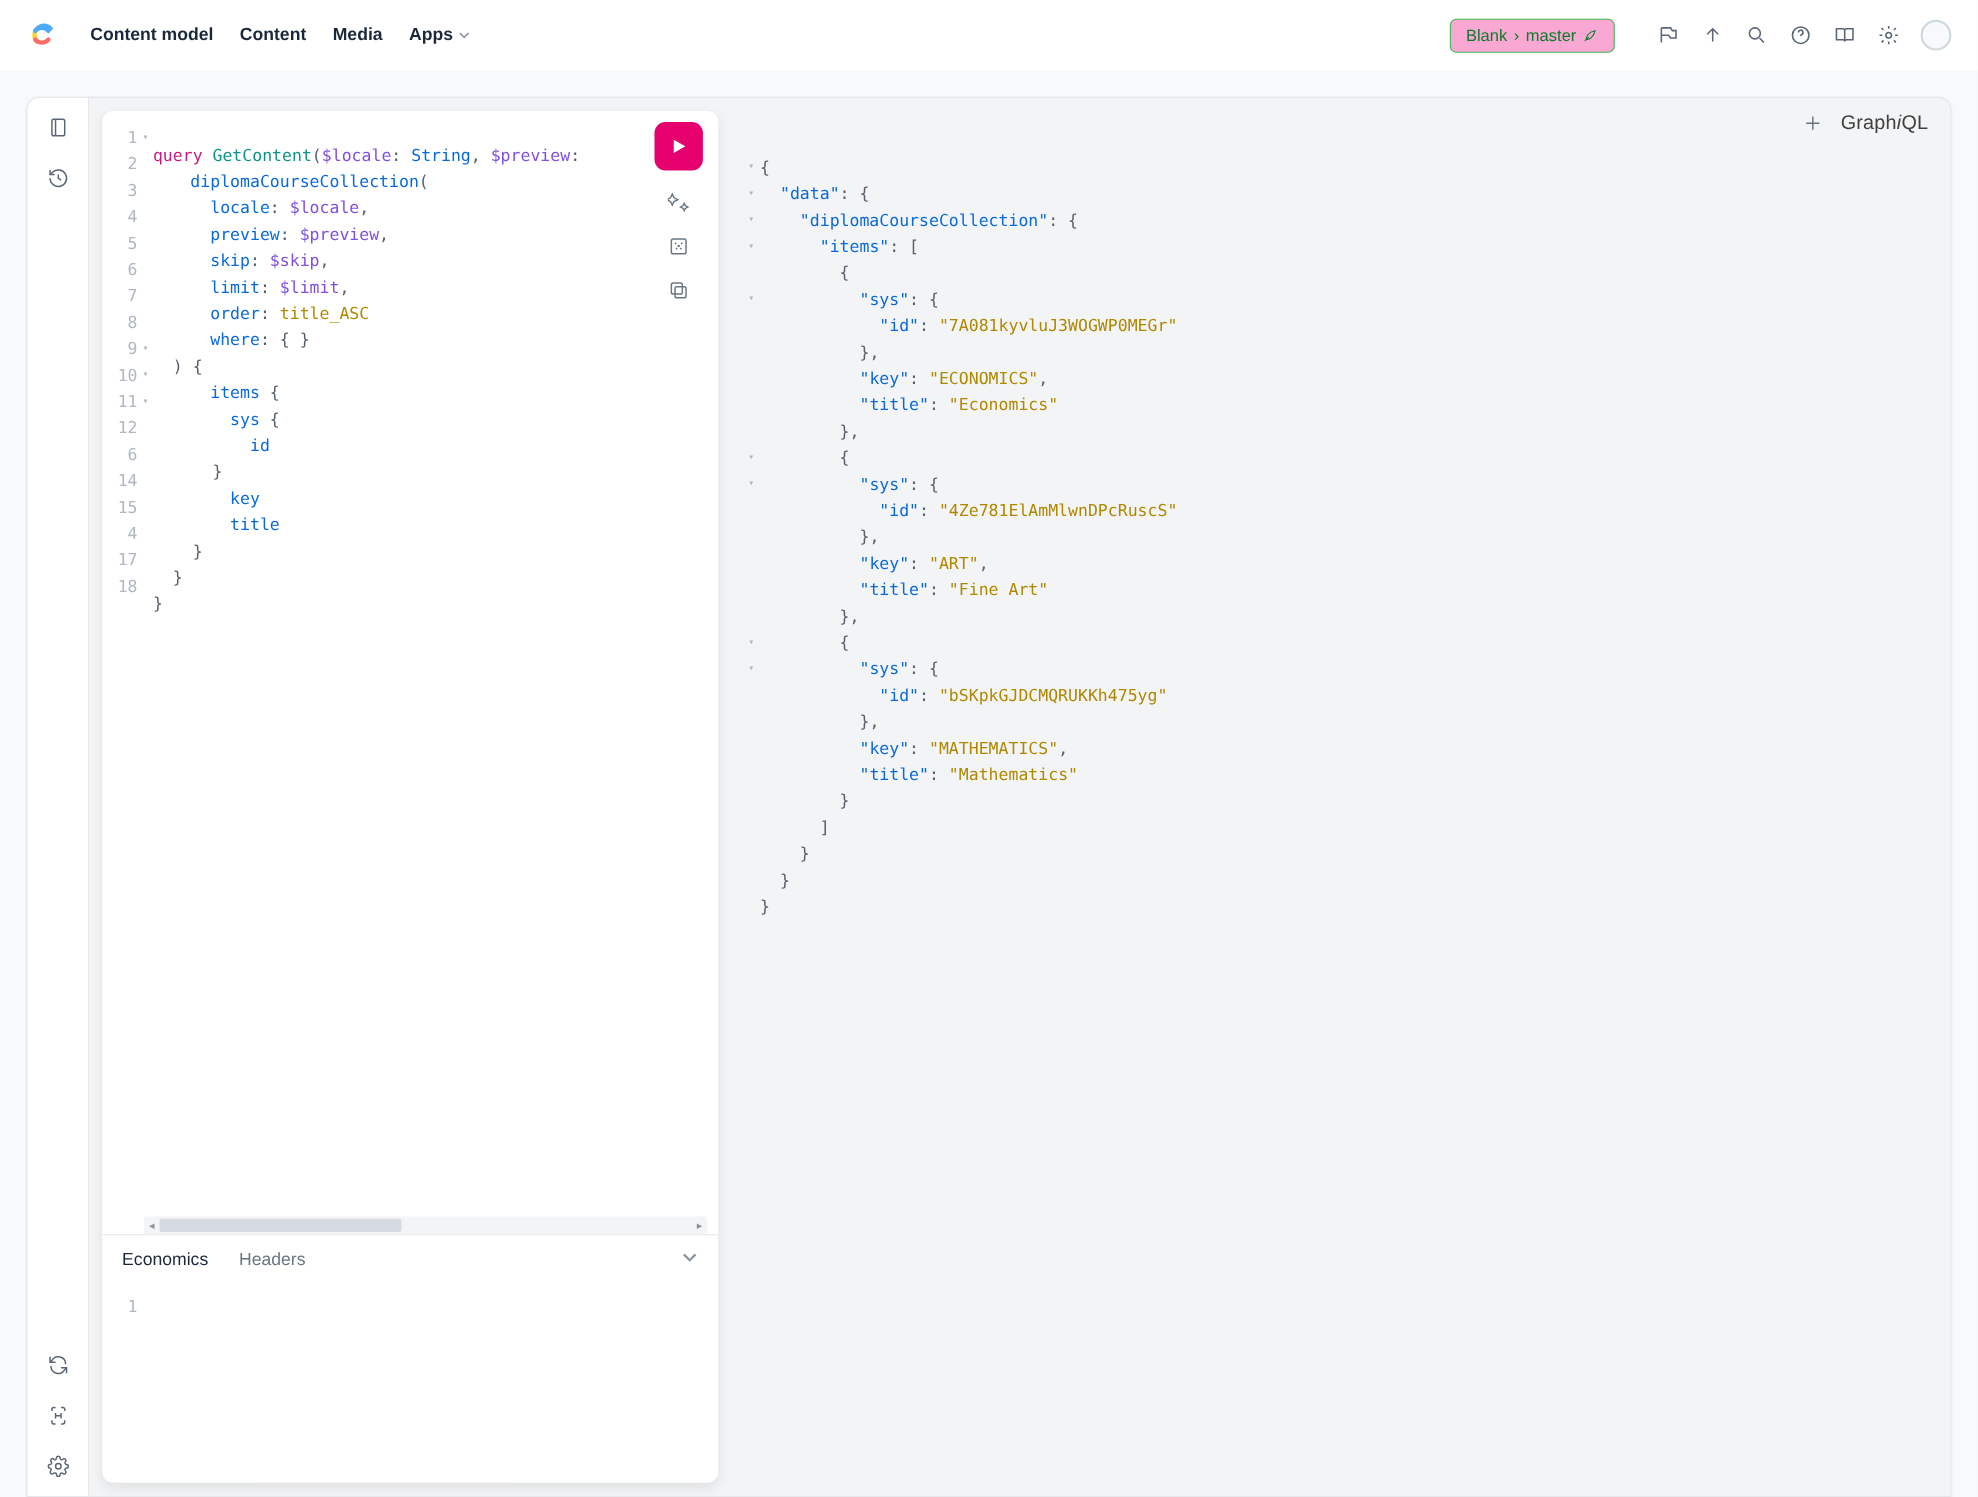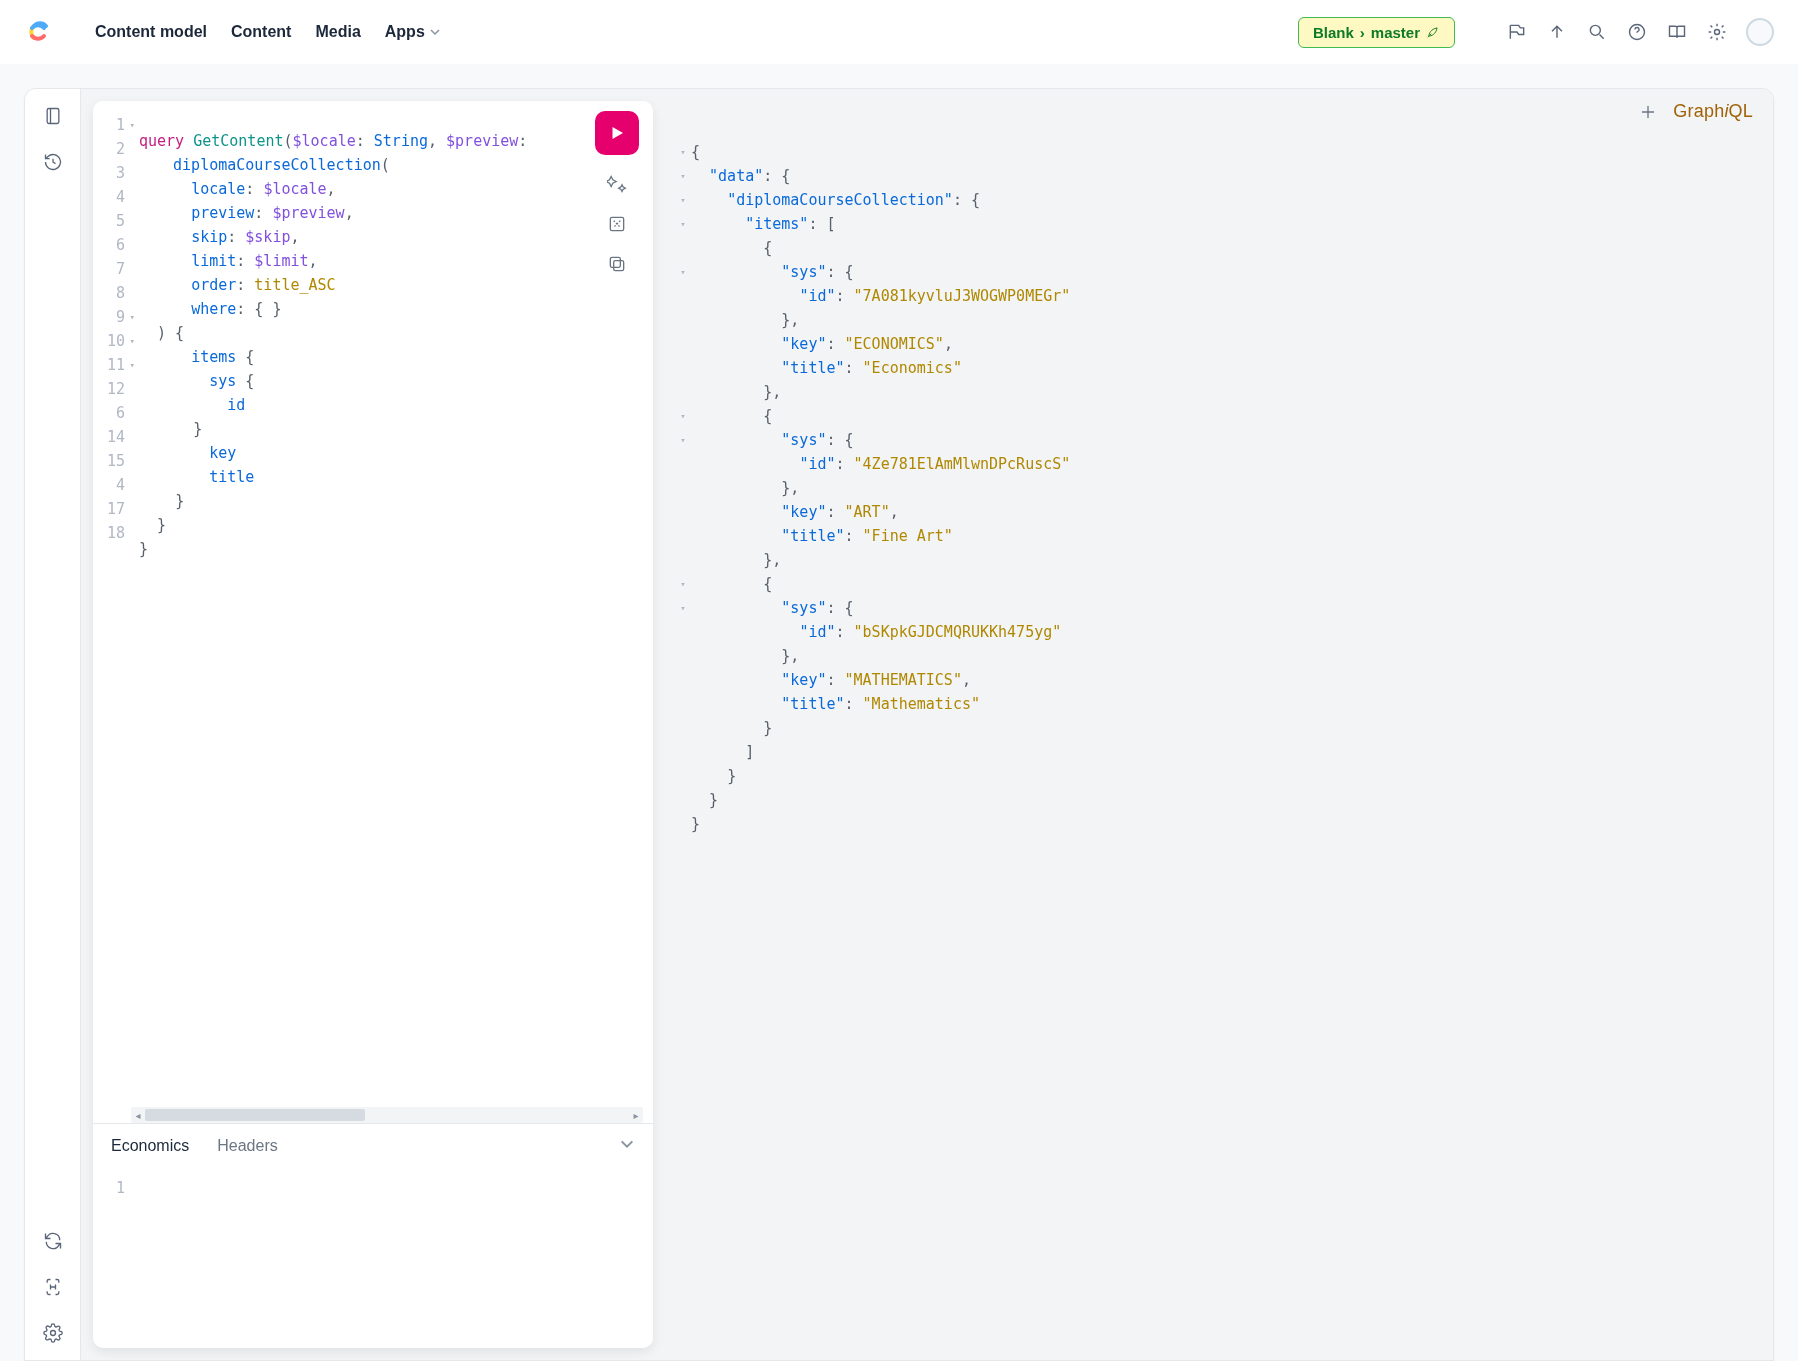--- a/index.html
+++ b/index.html
@@ -1,24 +1,24 @@
 <!DOCTYPE html>
 <html><head>
 <meta charset="utf-8">
 <style>
 * { box-sizing: border-box; margin: 0; padding: 0; }
 body { font-family: -apple-system, BlinkMacSystemFont, "Segoe UI", Helvetica, Arial, sans-serif; background: #f7f9fa; color: #1b273a; overflow: hidden; }
 
 
-.topnav { height: 64px; background: #fff; display: flex; align-items: center; padding: 0 24px; gap: 35px; }
+.topnav { height: 64px; background: #fff; display: flex; align-items: center; padding: 0 24px; gap: 22px; }
 .logo { width: 28px; height: 28px; position: relative; }
 .nav-links { display: flex; gap: 24px; margin-left: 8px; }
 .nav-link { font-size: 16px; font-weight: 600; color: #1b273a; cursor: pointer; display: flex; align-items: center; gap: 4px; }
 .nav-spacer { flex: 1; }
-.env-badge { display: flex; align-items: center; gap: 6px; background: #fef9c3; border: 1px solid #3fb950; border-radius: 6px; padding: 6px 14px; font-size: 15px; font-weight: 700; color: #0d7a28; cursor: pointer; justify-content: center; }
+.env-badge { display: flex; align-items: center; gap: 6px; background: #f9a8d4; border: 1px solid #3fb950; border-radius: 6px; padding: 6px 14px; font-size: 15px; font-weight: 400; color: #0d7a28; cursor: pointer; justify-content: center; }
 .env-badge .chev { color: #0d7a28; }
 .topnav-icons { display: flex; align-items: center; gap: 18px; margin-left: 16px; }
 .topnav-icon { width: 22px; height: 22px; color: #5a6578; cursor: pointer; display: flex; align-items: center; justify-content: center; }
 .avatar { width: 28px; height: 28px; border-radius: 50%; border: 2px solid #cfd9e0; background: #f7f9fa; }
 
 
 .main { position: absolute; top: 64px; left: 0; right: 0; bottom: 0; padding: 24px; }
 .workspace { position: absolute; top: 24px; left: 24px; right: 24px; bottom: 0; background: #f3f4f6; border: 1px solid #e5e7eb; border-radius: 12px 12px 0 0; display: flex; overflow: hidden; box-shadow: 0 1px 3px rgba(0,0,0,0.04); }
 
 
@@ -55,21 +55,21 @@
 .vars-tab { font-size: 16px; color: #6b7685; cursor: pointer; }
 .vars-tab.active { color: #1b273a; font-weight: 500; }
 .vars-tabs .chev { margin-left: auto; color: #8a93a1; cursor: pointer; }
 .vars-body { display: flex; font-family: "SF Mono", Menlo, Consolas, monospace; font-size: 15px; line-height: 24px; min-height: 180px; }
 .vars-body .gutter { padding-top: 8px; }
 .vars-body .code { padding-top: 8px; }
 
 
 .result-panel { flex: 1; display: flex; flex-direction: column; background: #f3f4f6; }
 .result-head { display: flex; align-items: center; justify-content: flex-end; gap: 16px; padding: 12px 20px; }
-.graphiql-label { font-size: 18px; color: #a16207; font-weight: 500; letter-spacing: 0.2px; }
+.graphiql-label { font-size: 18px; color: #404040; font-weight: 500; letter-spacing: 0.2px; }
 .graphiql-label i { font-style: italic; }
 .plus-btn { color: #6b7685; cursor: pointer; display: flex; }
 .result-body { flex: 1; display: flex; font-family: "SF Mono", Menlo, Consolas, monospace; font-size: 15px; line-height: 24px; padding: 6px 10px; }
 .result-gutter { width: 16px; color: #b0b8c4; user-select: none; }
 .result-gutter .fg { height: 24px; font-size: 9px; text-align: center; }
 .result-code { flex: 1; white-space: pre; }
 
 
 .kw-query { color: #c41d7f; }
 .kw-name { color: #0d9488; }

